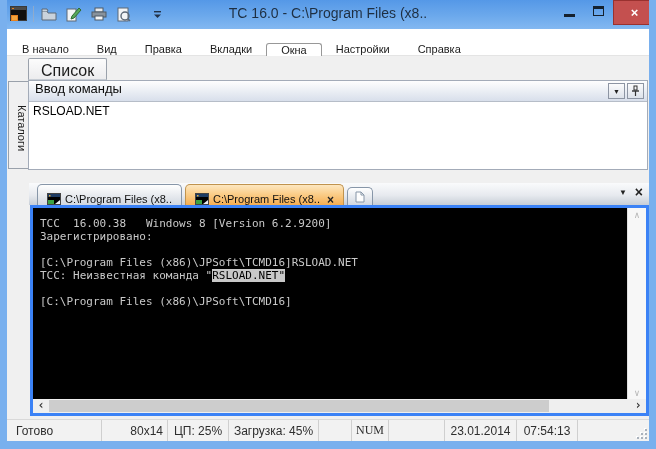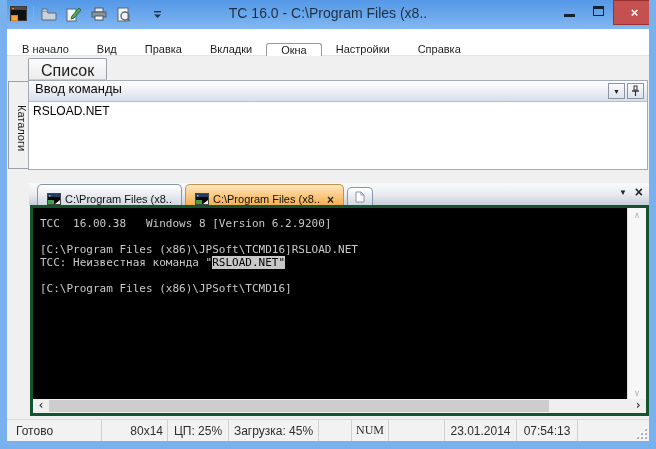--- a/index.html
+++ b/index.html
@@ -65,21 +65,21 @@
   .tab.active { background:linear-gradient(180deg,#fde7c0 0%,#fbce8a 45%,#f5ae52 100%); border-color:#c0934e; }
   .tab .tclose { font-size:12px; font-weight:bold; color:#222; margin-left:3px; line-height:10px; }
   .newtab { width:26px; height:18px; border:1px solid #8796a8; border-bottom:none; border-radius:5px 5px 0 0;
     background:linear-gradient(#ffffff,#d2d8e1); display:flex; align-items:center; justify-content:center; }
   .strip-btns { position:absolute; right:6px; top:3px; display:flex; gap:8px; align-items:center; }
   .strip-btns .dd { font-size:8px; color:#222; }
   .strip-btns .pc { font-size:14px; font-weight:bold; color:#222; line-height:12px; }
 
   
   .console-frame { position:absolute; left:23px; top:149px; width:619px; height:211px;
-    border:3px solid #14532d; background:#000; }
+    border:3px solid #3b82f6; background:#000; }
   .console { position:relative; width:100%; height:100%; background:#000; overflow:hidden;
     font-family:"DejaVu Sans Mono", monospace; font-size:11px; color:#c9c9c9; }
   .clines { padding:9px 0 0 7px; }
   .console-line { height:13px; white-space:pre; }
   .hl { background:#c8c8c8; color:#000; }
 
   .vscroll { position:absolute; right:0; top:0; bottom:14px; width:19px; background:#f7f7f7;
     border-left:1px solid #e0e0e0; }
   .vscroll .up { position:absolute; top:2px; left:0; right:0; text-align:center; font-size:9px; color:#b4b4b4; }
   .vscroll .down { position:absolute; bottom:1px; left:0; right:0; text-align:center; font-size:9px; color:#b4b4b4; }
@@ -240,20 +240,21 @@
       <div class="strip-btns">
         <span class="dd">▼</span>
         <span class="pc">×</span>
       </div>
     </div>
 
     <div class="console-frame">
       <div class="console">
         <div class="clines">
           <div class="console-line">TCC  16.00.38   Windows 8 [Version 6.2.9200]</div>
+          <div class="console-line">Зарегистрировано:</div>
           <div class="console-line"></div>
           <div class="console-line">[C:\Program Files (x86)\JPSoft\TCMD16]RSLOAD.NET</div>
           <div class="console-line"><span>TCC: Неизвестная команда "</span><span class="hl">RSLOAD.NET"</span></div>
           <div class="console-line"></div>
           <div class="console-line">[C:\Program Files (x86)\JPSoft\TCMD16]</div>
         </div>
         <div class="vscroll">
           <div class="up">∧</div>
           <div class="down">∨</div>
         </div>

